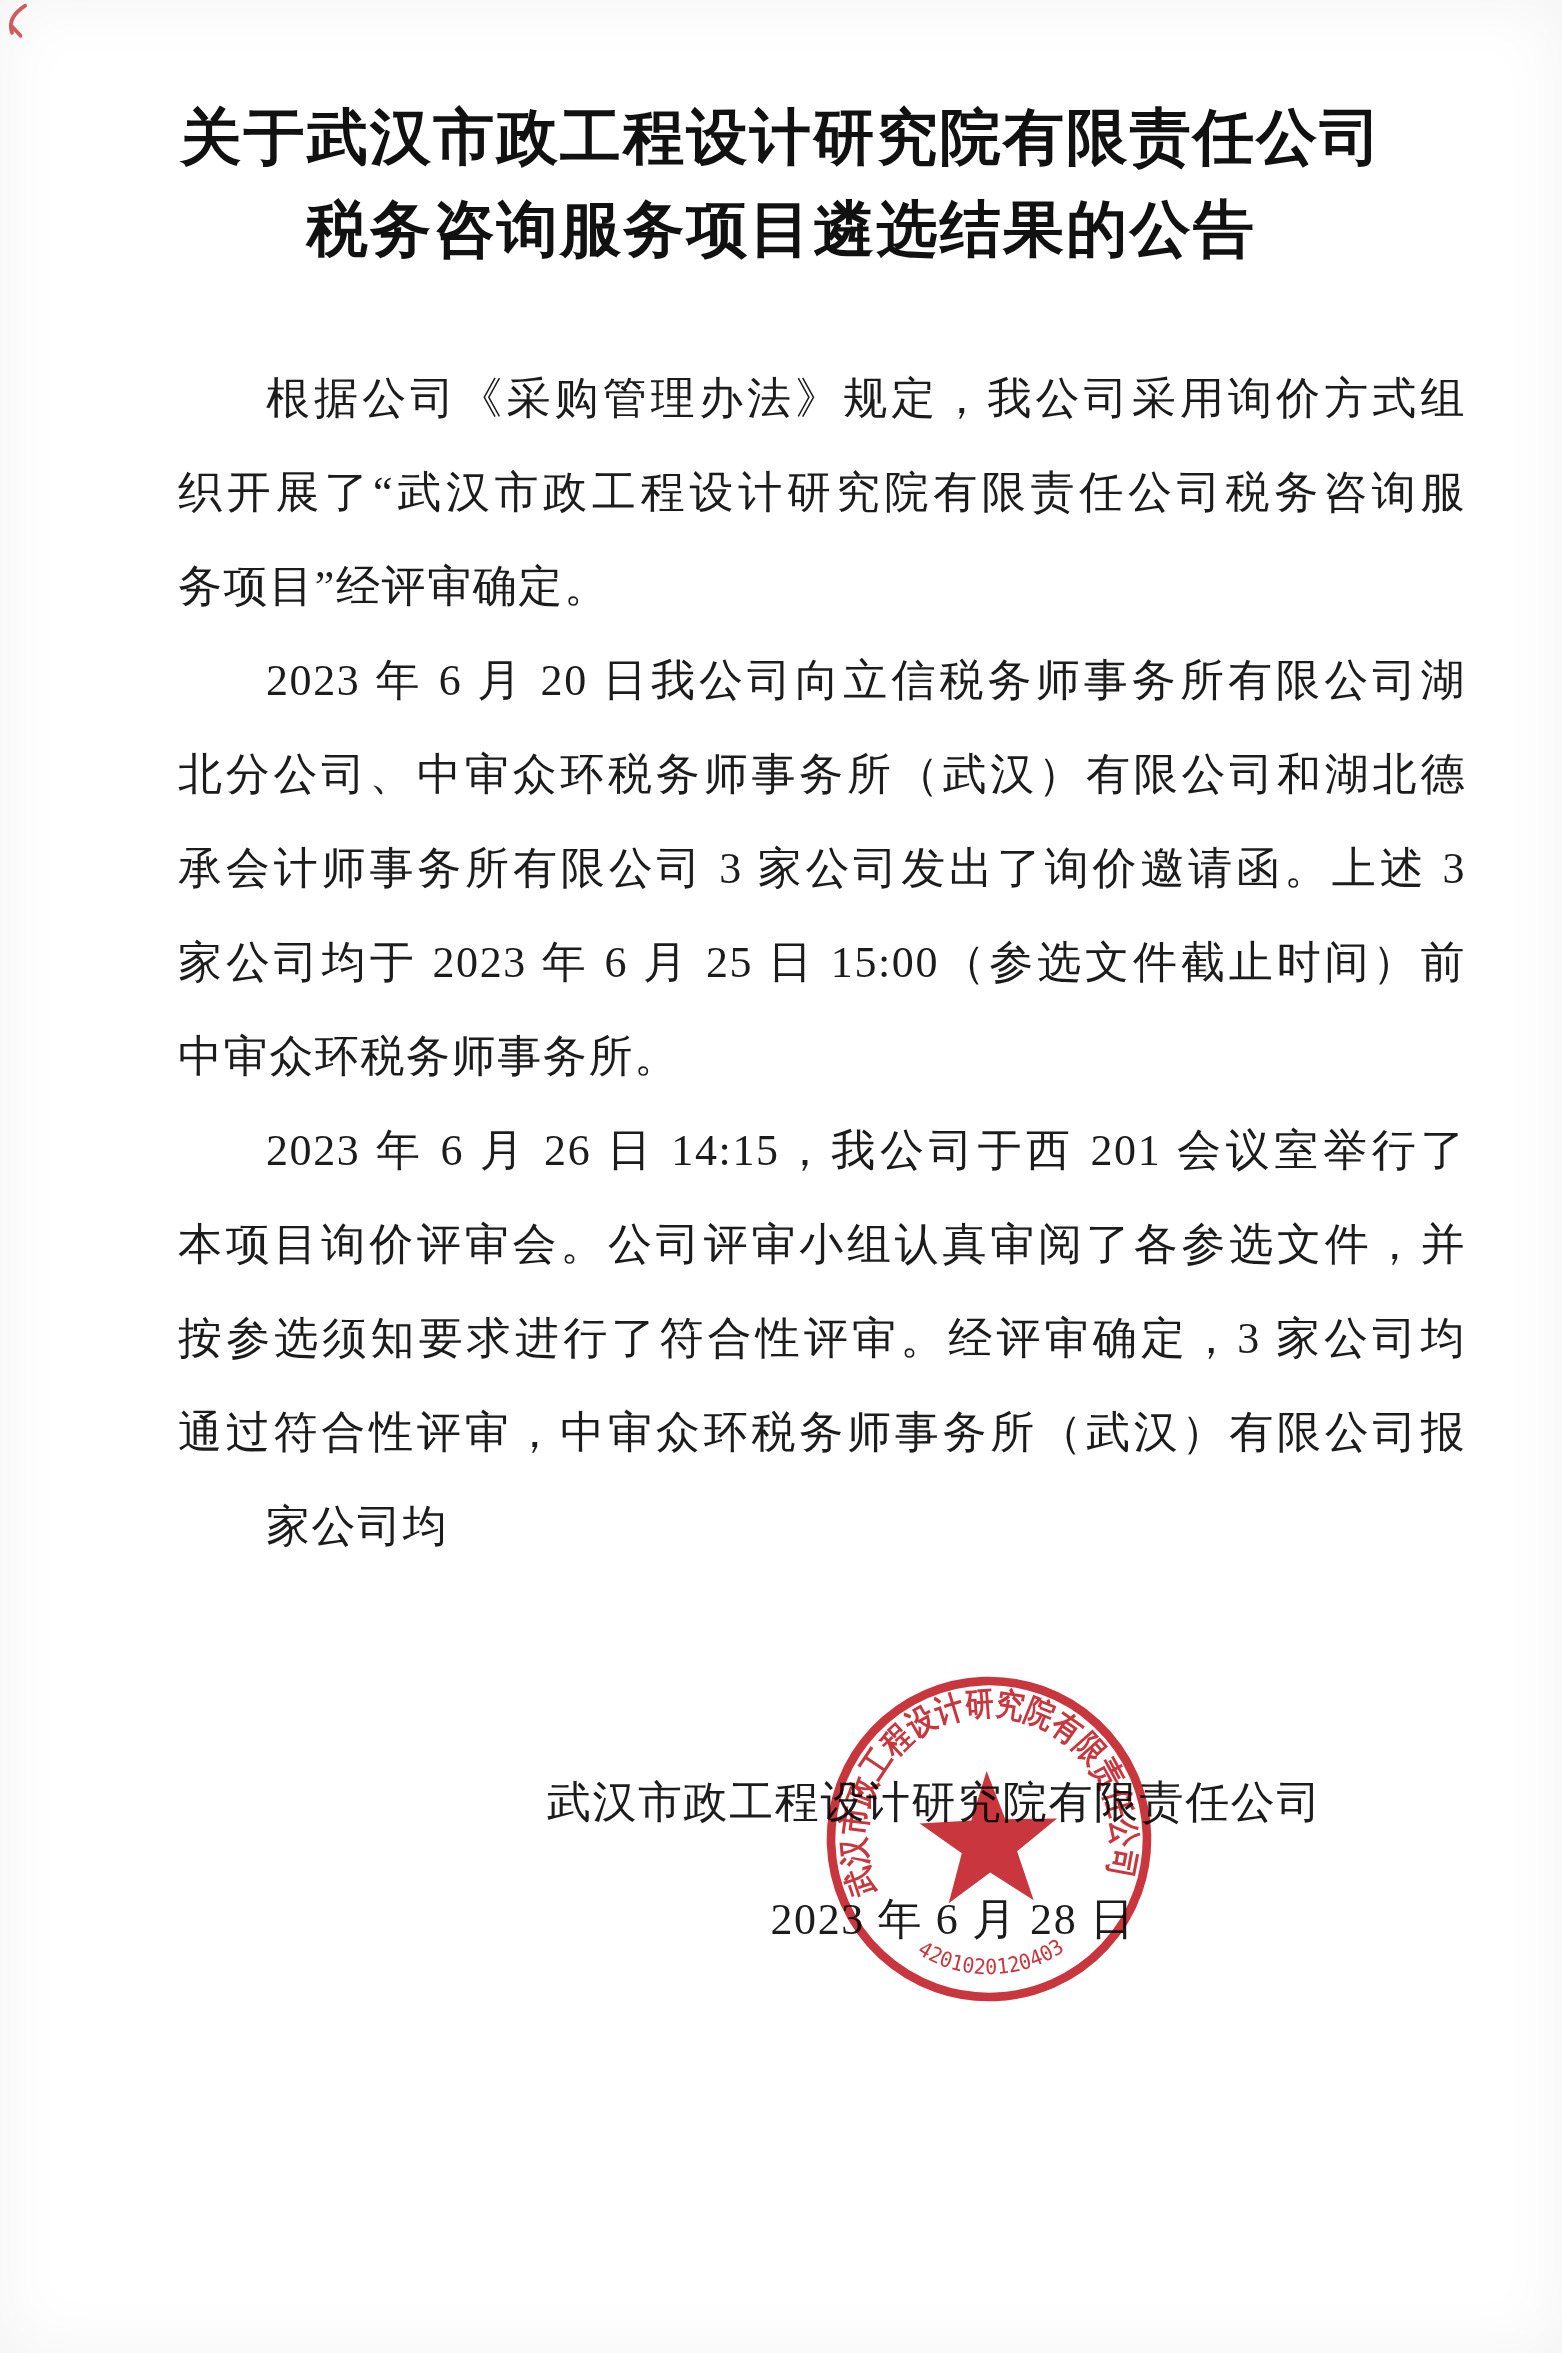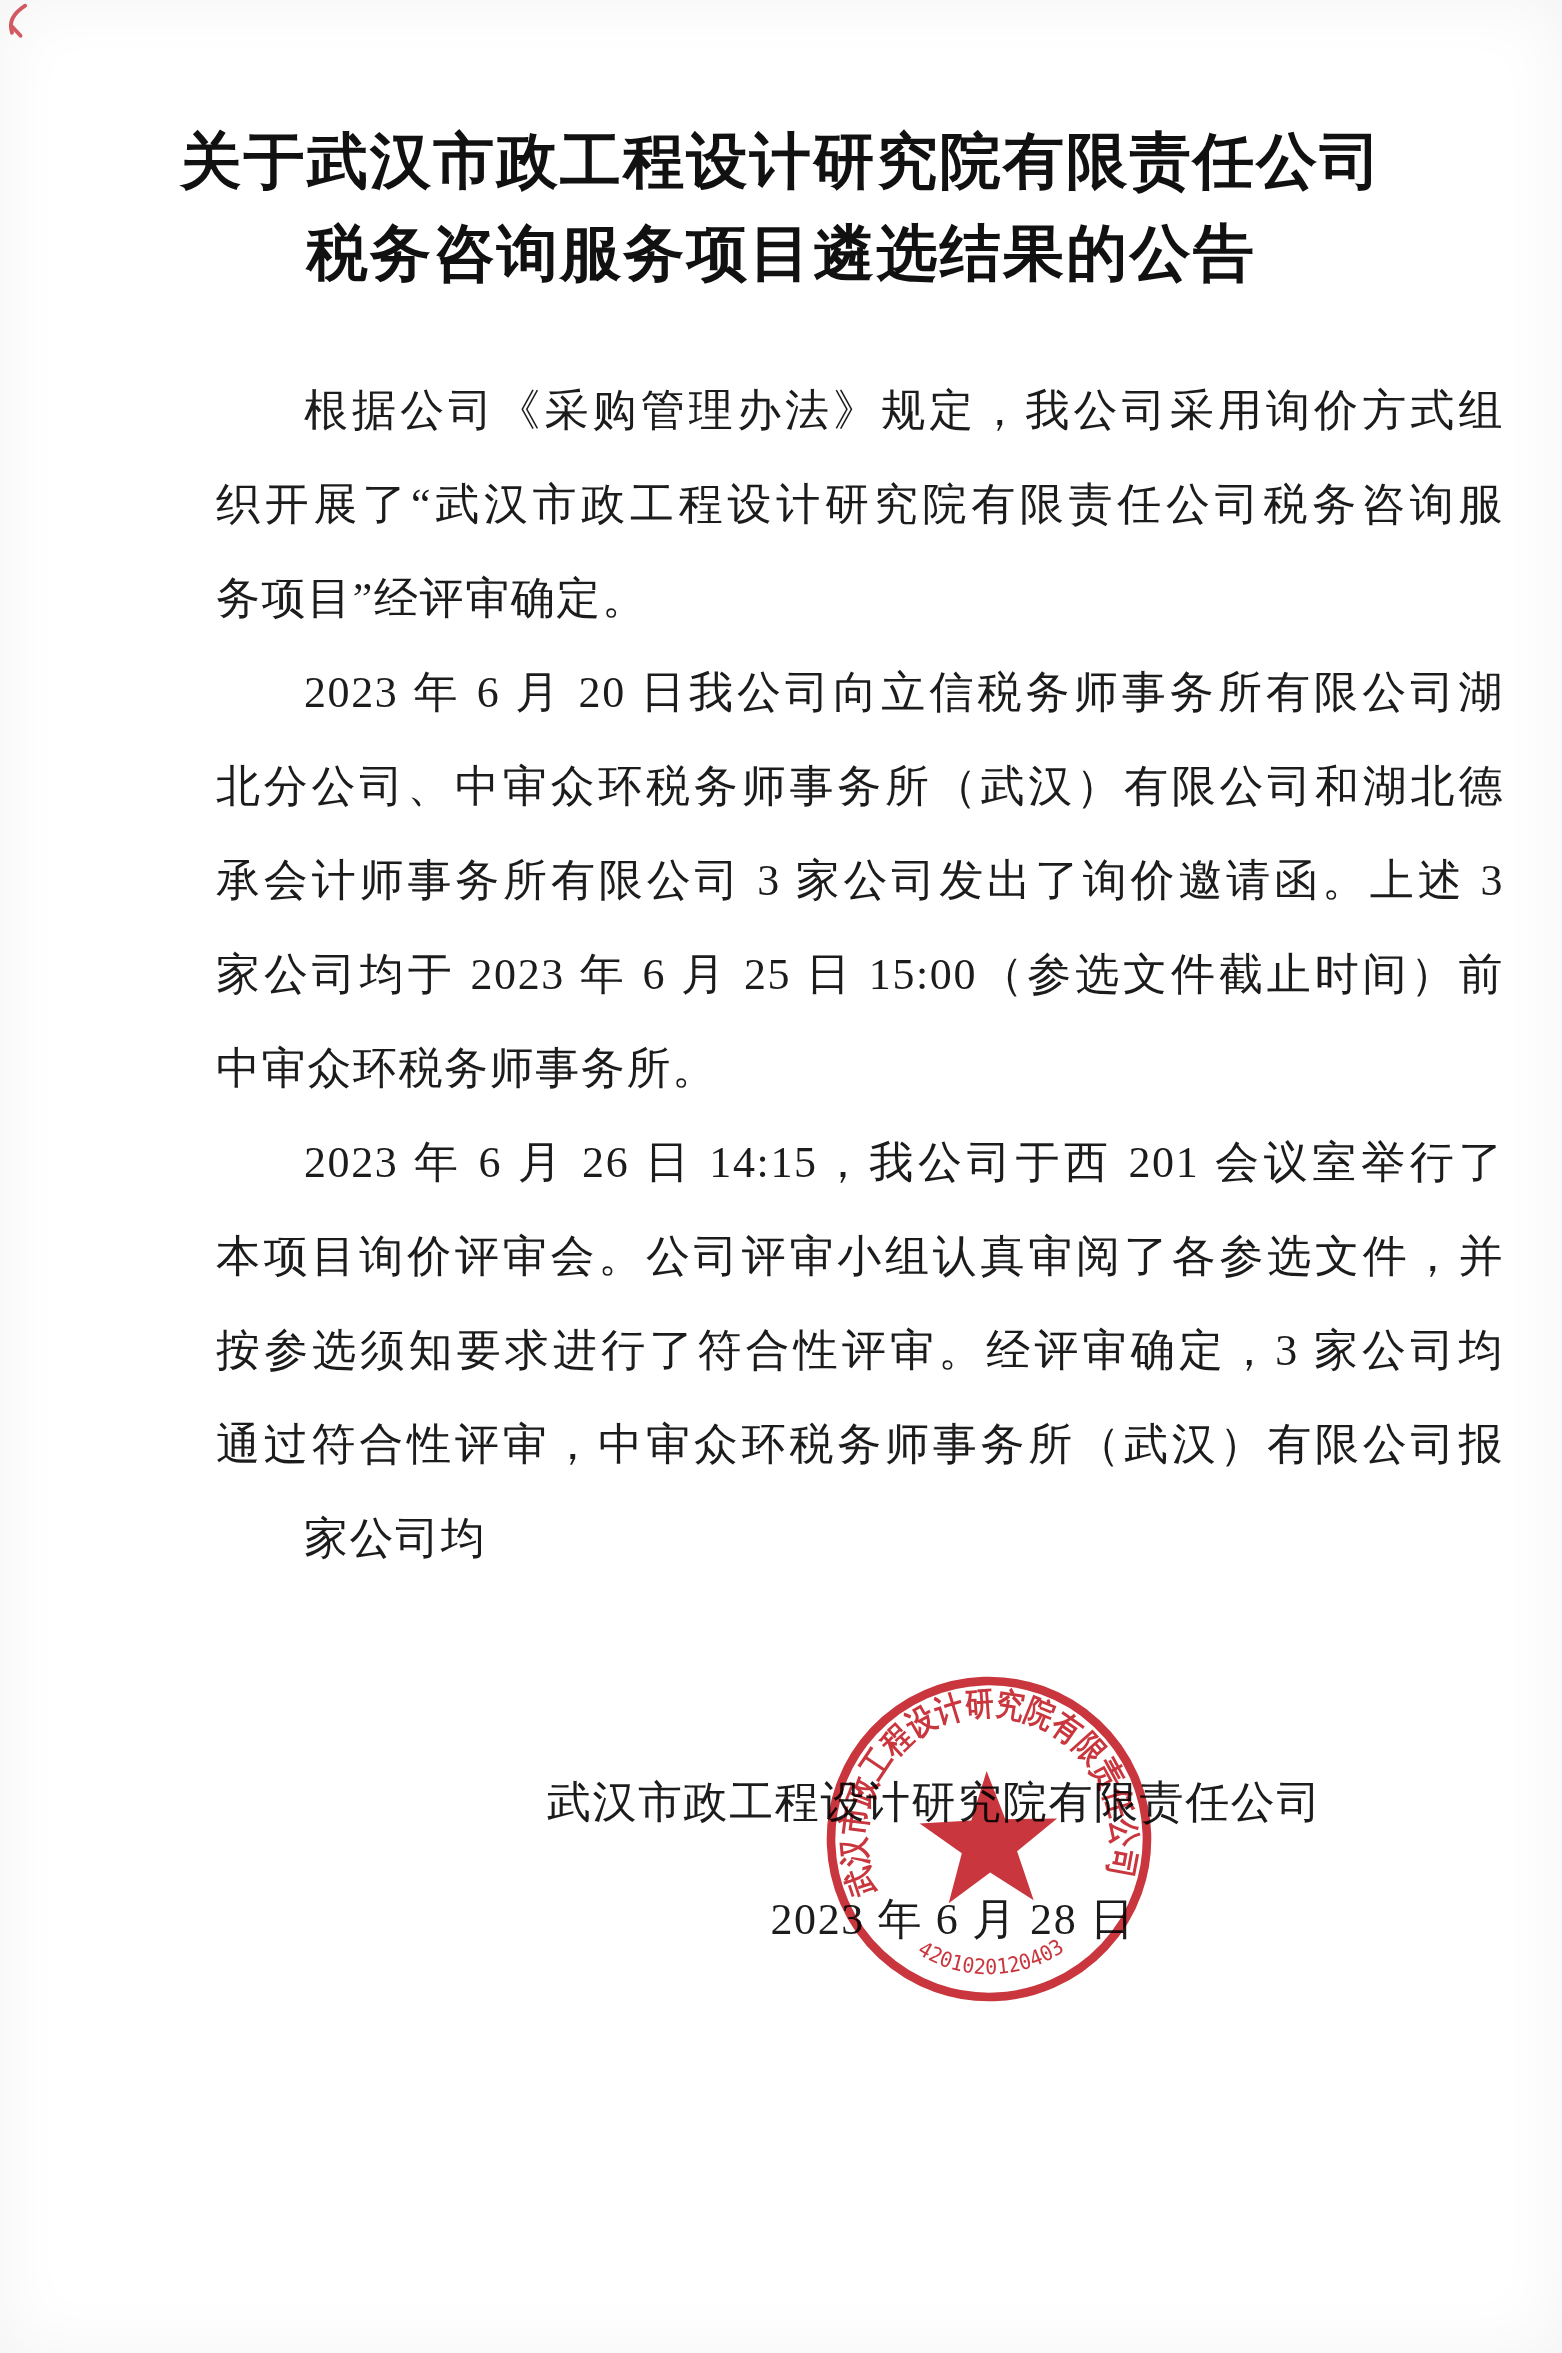--- a/index.html
+++ b/index.html
@@ -7,35 +7,34 @@
     position:relative;
     width:1563px;height:2354px;
     background:#ffffff;
     overflow:hidden;
     font-family:"Liberation Serif","DejaVu Serif",serif;
     color:#1c1c1c;
     box-shadow:inset 0 0 70px rgba(0,0,0,0.05);
   }
   .title{
     position:absolute;
-    top:116px;left:0;width:1563px;
+    top:92px;left:0;width:1563px;
     text-align:center;
     font-size:61px;
     font-weight:bold;
     line-height:92px;
     letter-spacing:2.3px;
     color:#111;
   }
   .body-text{
     position:absolute;
-    top:364px;left:178px;width:1288px;
+    top:352px;left:178px;width:1288px;
     font-size:44px;
     line-height:94px;
     letter-spacing:1.6px;
-    margin-left:38px;
   }
   .line{height:94px;white-space:nowrap;}
   .line.fill{text-align:justify;text-align-last:justify;white-space:normal;}
   .line.indent{text-indent:2em;}
   .signature{
     position:absolute;
     top:1760px;left:0;width:1563px;
     font-size:44px;
     letter-spacing:1.6px;
     z-index:2;

